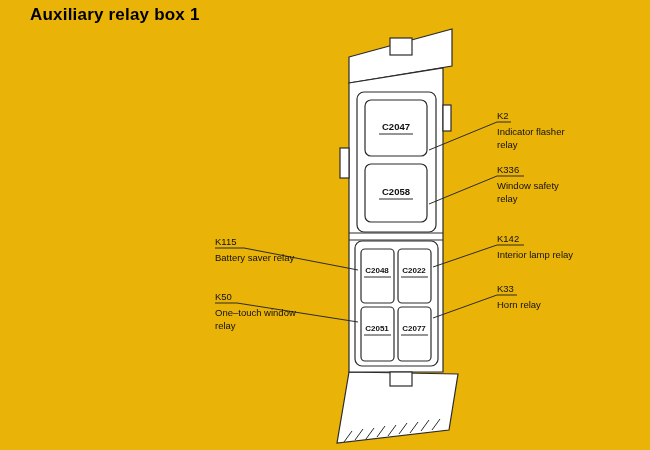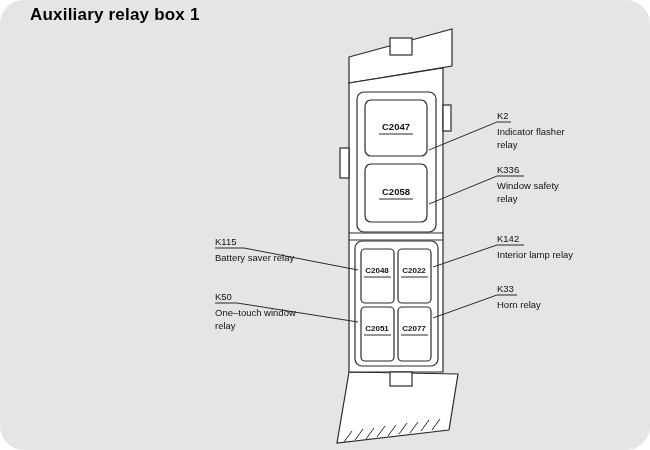--- a/index.html
+++ b/index.html
@@ -1,23 +1,22 @@
 <!DOCTYPE html>
 <html><head>
 <meta charset="utf-8">
 <style>
   html, body { margin: 0; padding: 0; background: #ffffff; }
   .page {
     position: relative;
     width: 650px;
     height: 450px;
-    background: #e5e5e5;
+    background: #eab308;
     font-family: "Liberation Sans", "DejaVu Sans", sans-serif;
     overflow: hidden;
-    border-radius: 24px;
   }
   .page-title {
     position: absolute;
     left: 30px;
     top: 5px;
     margin: 0;
     font-size: 17px;
     font-weight: bold;
     color: #000000;
     letter-spacing: 0.2px;

